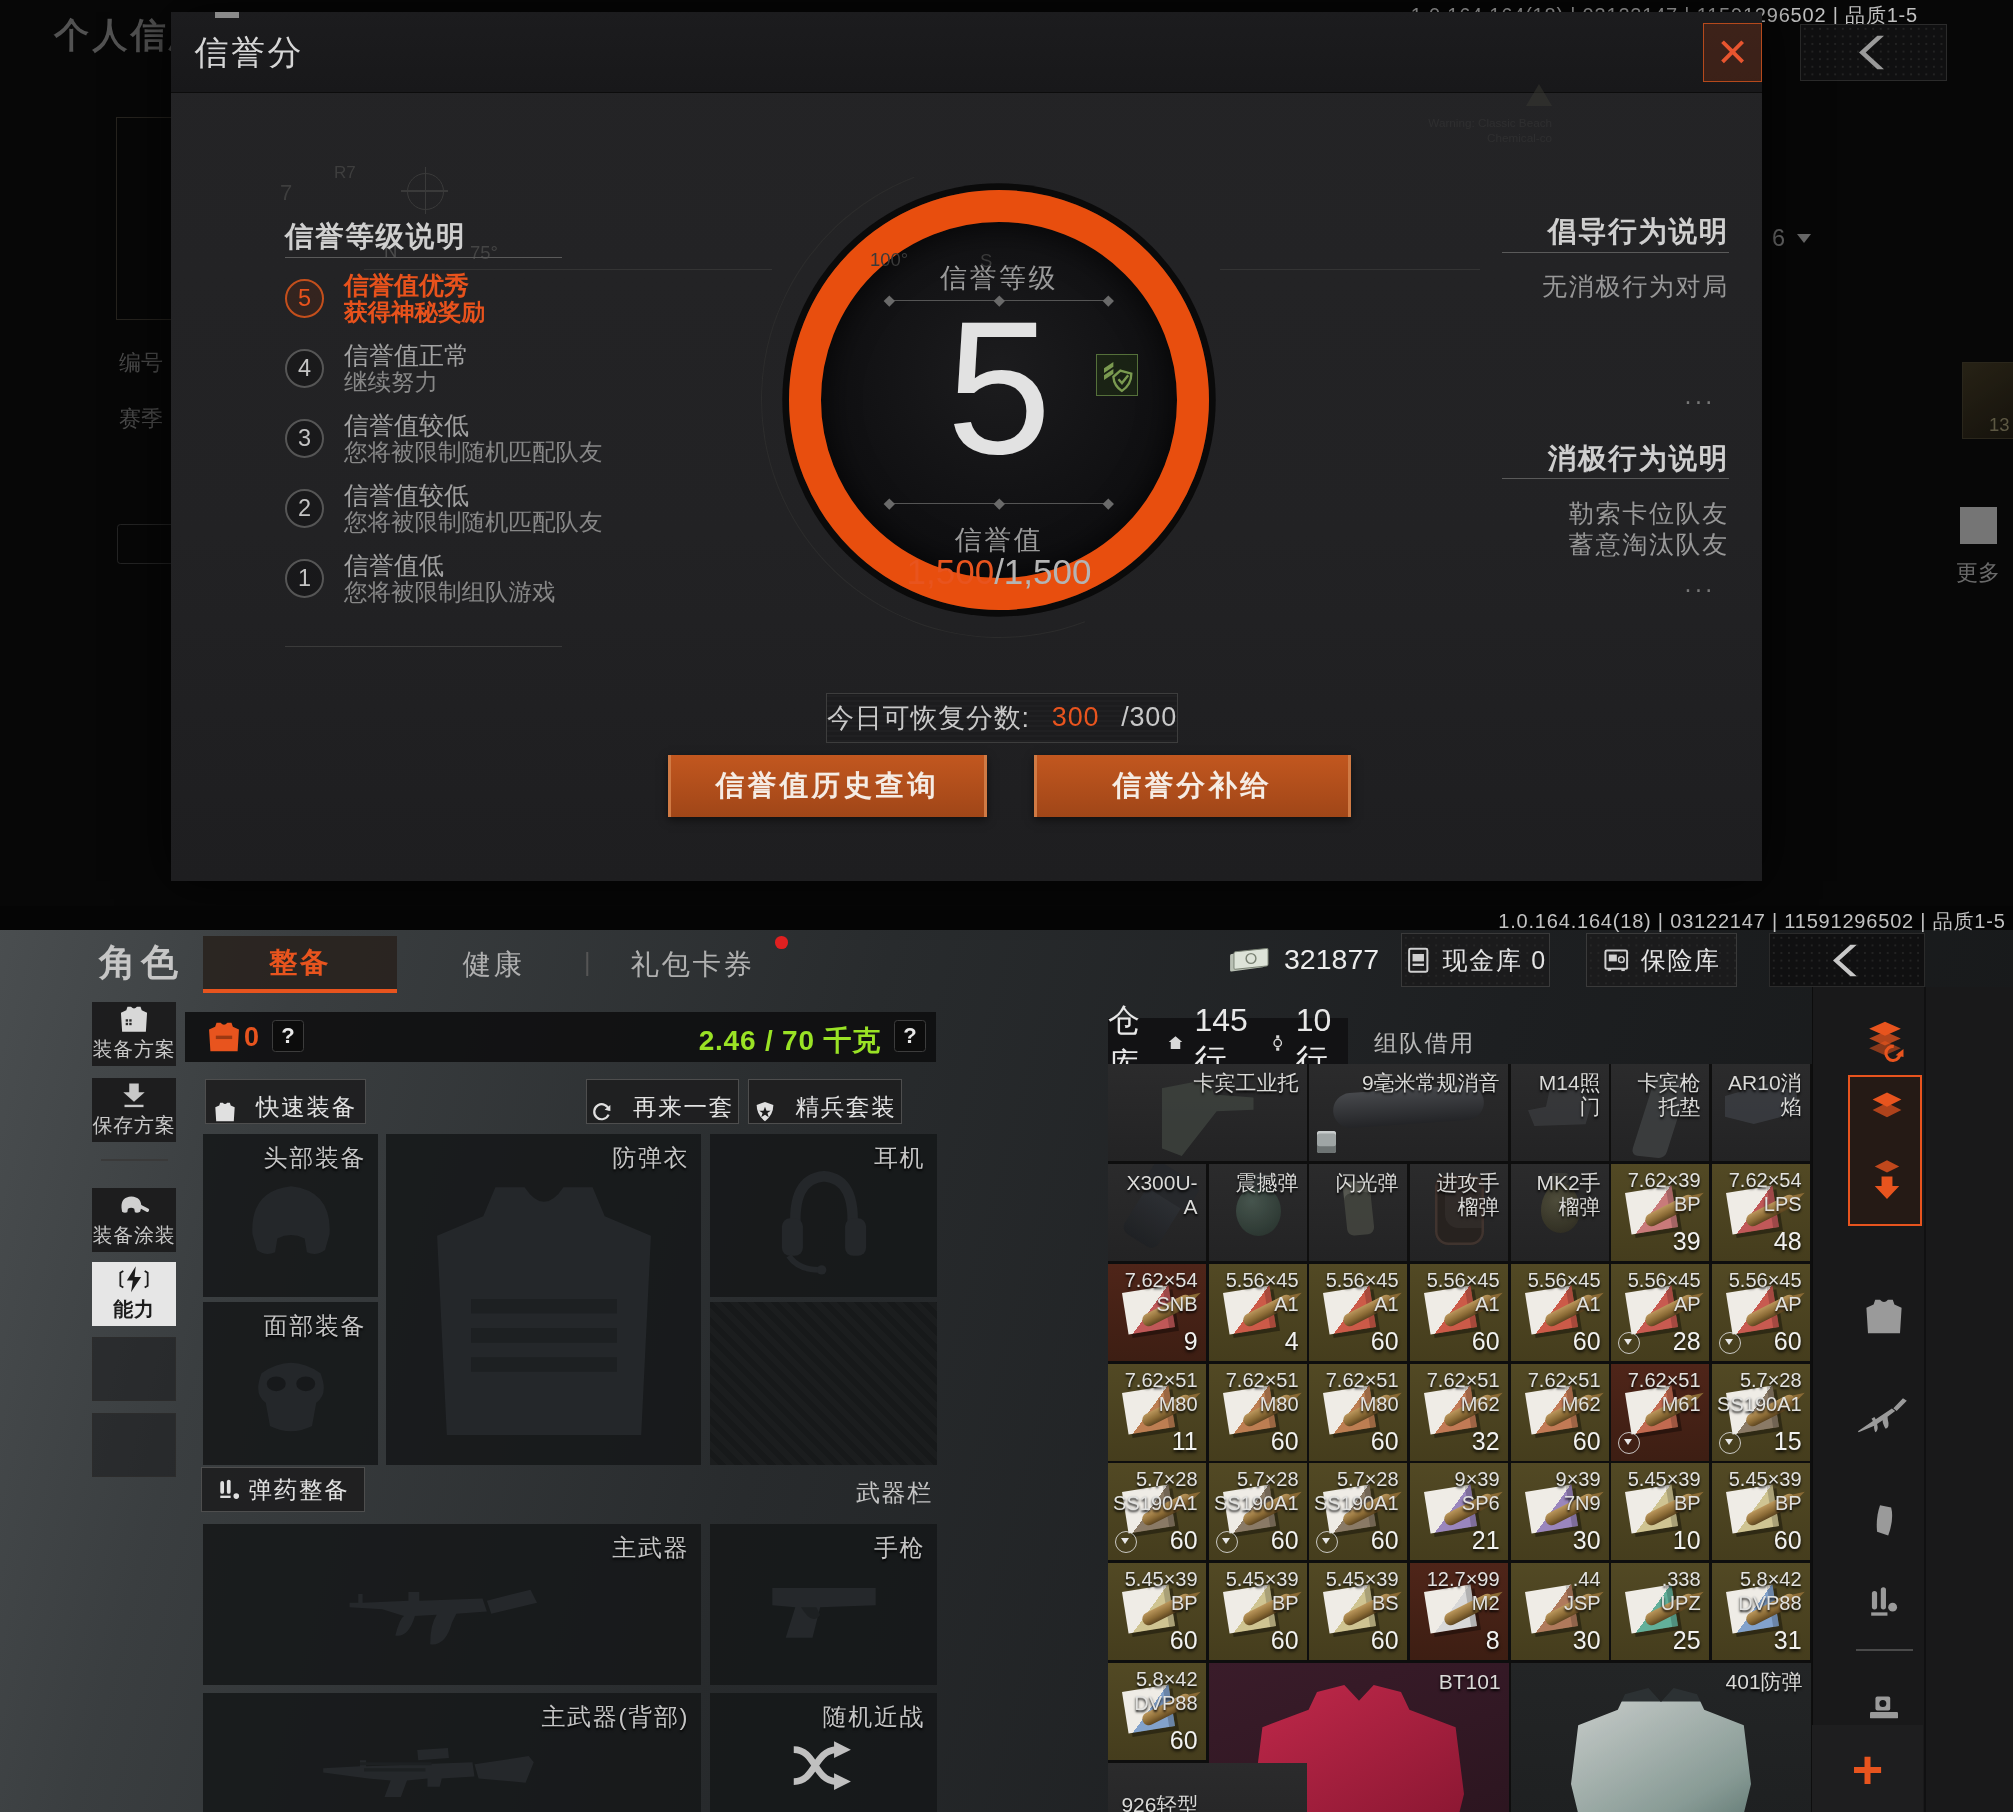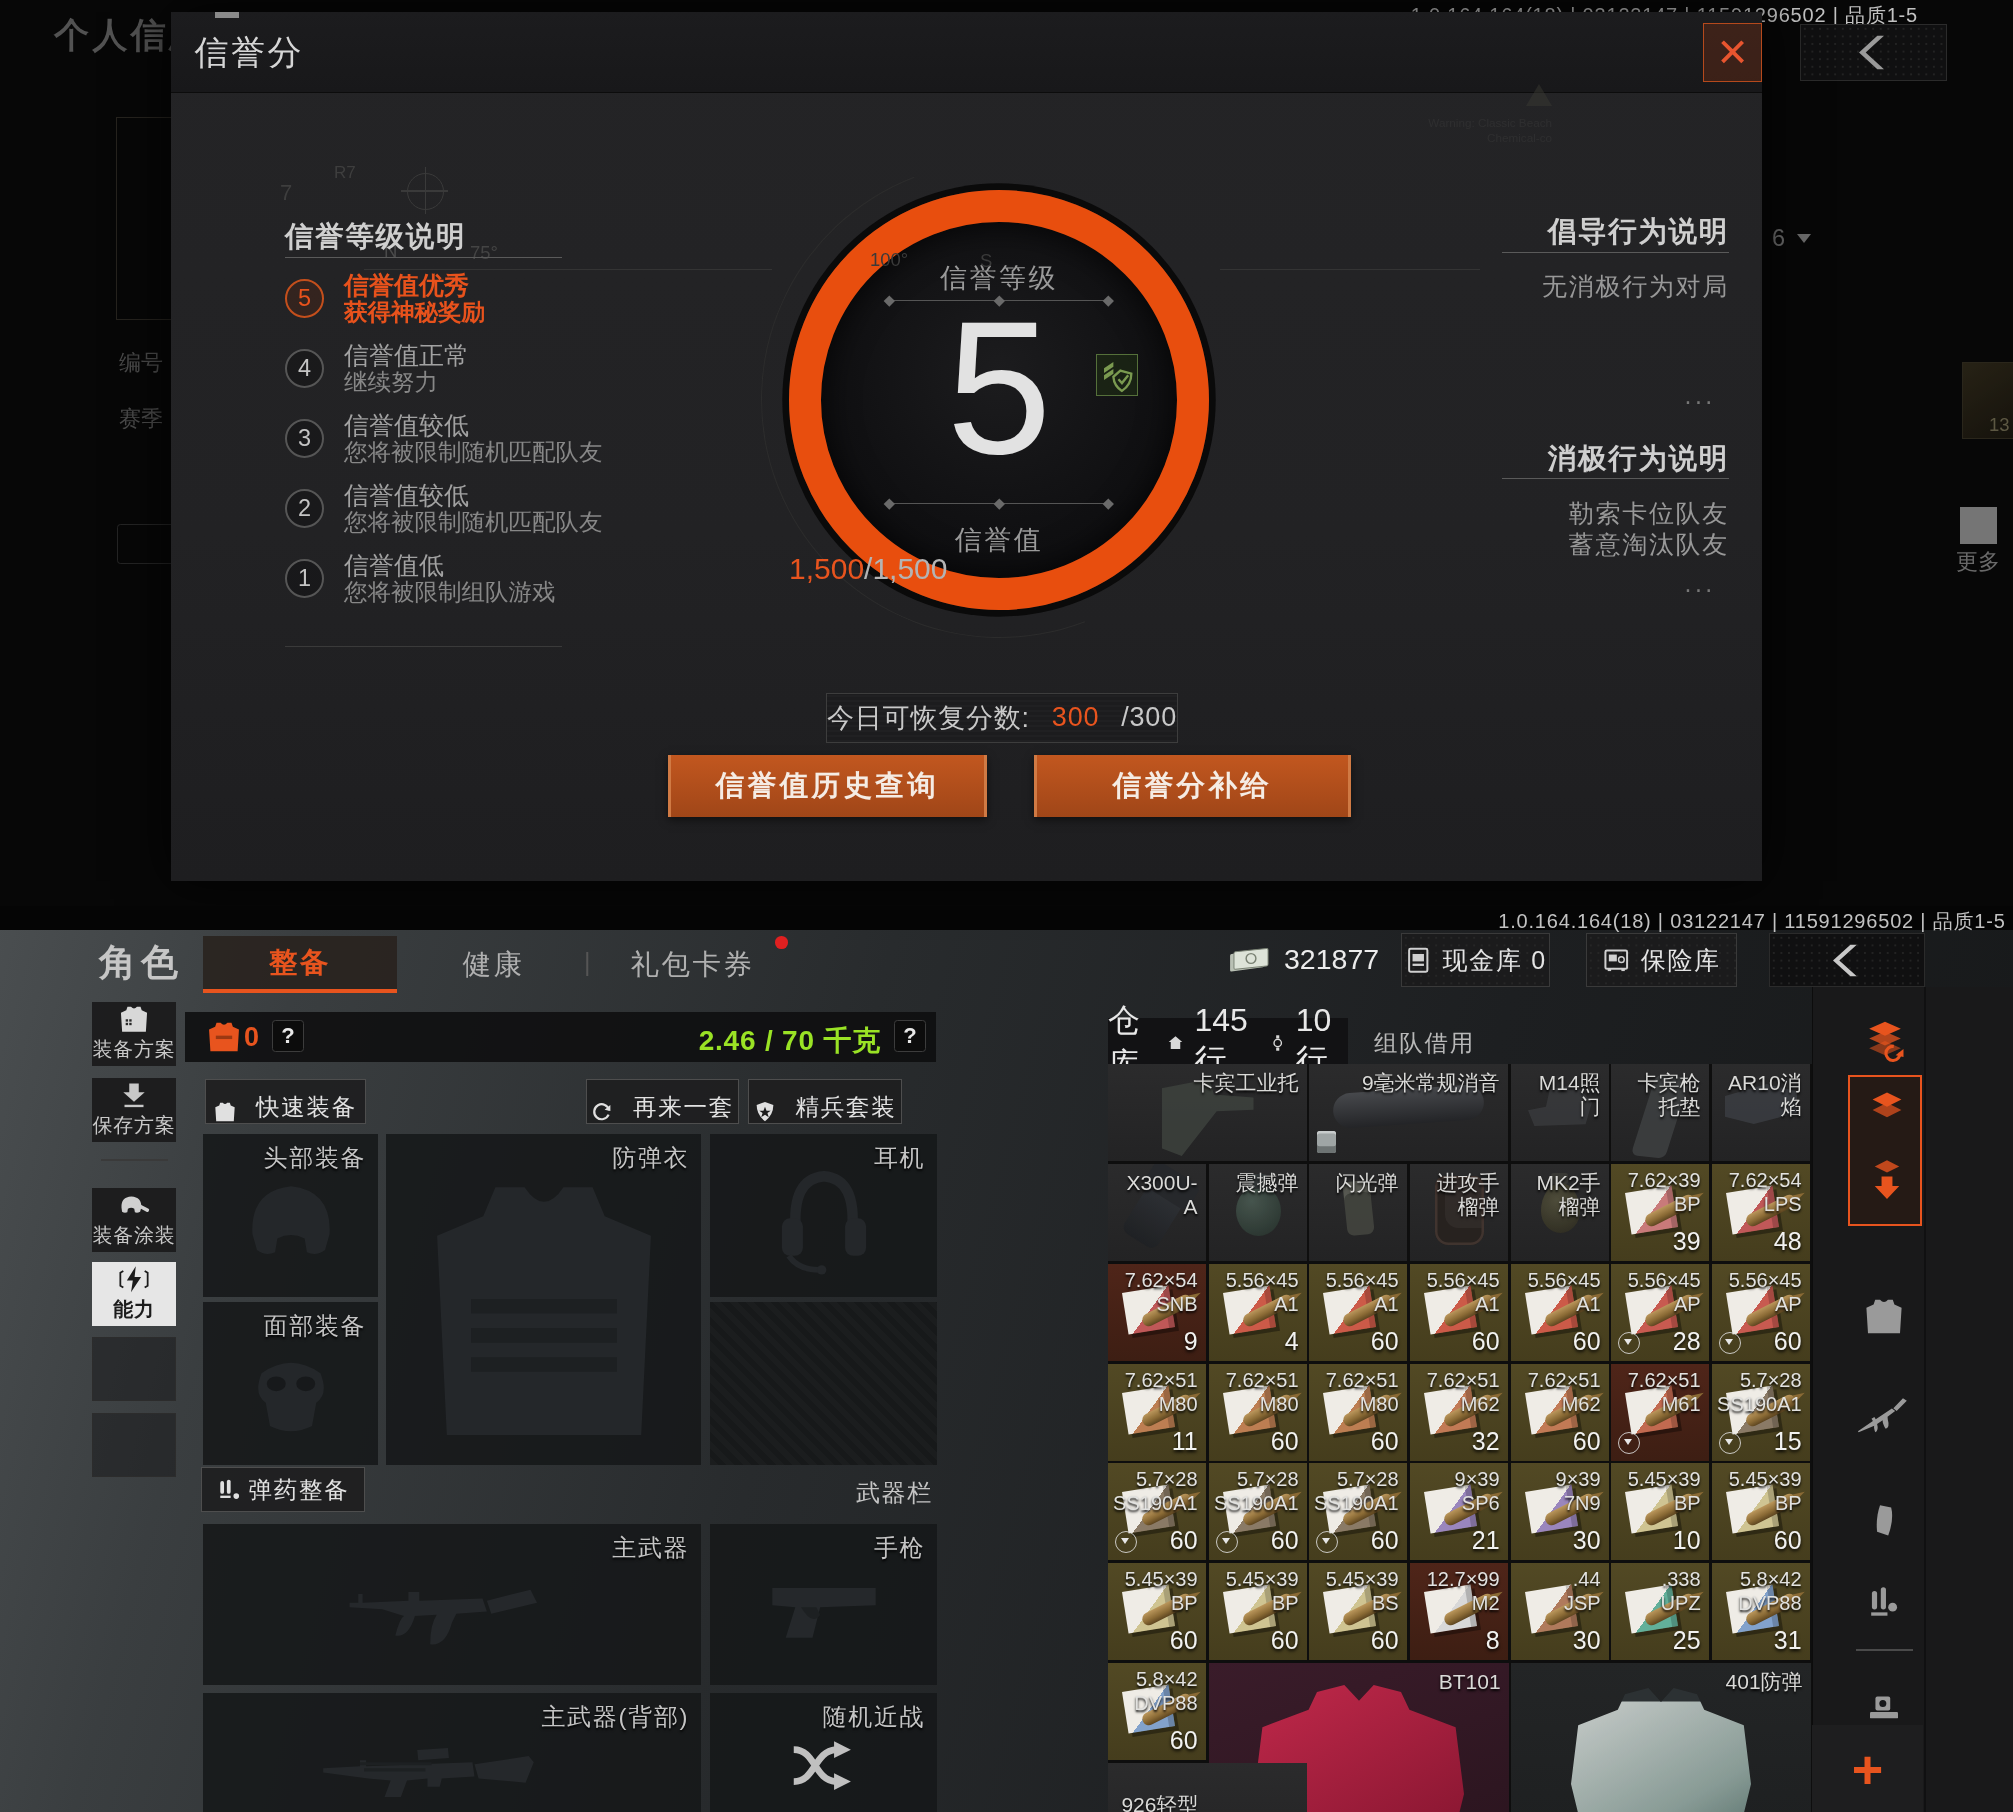--- a/index.html
+++ b/index.html
@@ -13,21 +13,21 @@
 .bg-poster{position:absolute;left:116px;top:117px;width:59px;height:203px;background:linear-gradient(160deg,#4a3category 0%,#453018 0%,#241812 70%,#140d0a 100%);border:0.8px solid #2e2a24;opacity:.8}
 .bg-label{position:absolute;left:119px;font-size:22px;color:#4a4a4a}
 .bg-iconbox{position:absolute;left:117px;top:524px;width:60px;height:40px;border:1.7px solid #303030;border-radius:3.4px;opacity:.7}
 .bg-drop{position:absolute;left:1772px;top:225px;font-size:23.5px;color:#6a6a6a;display:flex;align-items:center;gap:11.7px}
 .caret{width:0;height:0;border-left:7.6px solid transparent;border-right:7.6px solid transparent;border-top:9.2px solid #6a6a6a}
 .bg-crate{position:absolute;left:1962px;top:362px;width:52px;height:77px;background:linear-gradient(145deg,#352e1c,#1c180f);opacity:.7;border:0.8px solid #3a3424}
 .bg-crate span{position:absolute;right:3.4px;bottom:1.7px;font-size:18.5px;color:#817a5c}
 .bg-more{position:absolute;left:1943px;top:507px;width:70px;text-align:center;opacity:.75}
 .gridico{display:inline-block;width:37px;height:37px;background:conic-gradient(#9a9a9a 0 0);-webkit-mask:none;position:relative}
 .gridico i{position:absolute;width:16px;height:16px;background:#9a9a9a}
-.bg-more .t{display:block;font-size:22px;color:#8a8a8a;margin-top:0}
+.bg-more .t{display:block;font-size:22px;color:#8a8a8a;margin-top:11px}
 .backbtn{position:absolute;background:#101011;border:1.7px solid #2b2b2b;display:flex;align-items:center;justify-content:center;background-image:radial-gradient(#232323 1.3px,transparent 1.3px);background-size:7.6px 7.6px}
 
 #modal{position:absolute;left:171px;top:11.7px;width:1591px;height:869px;background:linear-gradient(180deg,#242426 0%,#222224 60%,#1e1e20 100%);box-shadow:0 0 50px rgba(0,0,0,.8)}
 #modal::before{content:"";position:absolute;left:0;top:0;right:0;height:1.7px;background:#4a4a4a}
 #modal::after{content:"";position:absolute;left:44px;top:0;width:23.5px;height:6.7px;background:#8a8a8a}
 .mhead{position:absolute;left:0;top:0;width:100%;height:81px;background:linear-gradient(180deg,#1c1c1e,#18181a);border-bottom:1.7px solid #0c0c0c}
 .mtitle{position:absolute;left:23.5px;top:0;line-height:81px;font-size:34px;color:#d6d6d6;letter-spacing:2.5px}
 .mclose{position:absolute;left:1532px;top:11.7px;width:59px;height:59px;background:rgba(150,55,18,.28);border:1.7px solid #b5491c;color:#e8552f;font-size:39px;font-weight:bold;display:flex;align-items:center;justify-content:center;cursor:pointer}
 .decor{position:absolute;color:#3e3e3e}
 .cline{position:absolute;height:0.8px;background:#343434}
@@ -51,21 +51,21 @@
 
 #gauge{position:absolute;left:618px;top:178px;width:420px;height:420px}
 .garc{position:absolute;left:-28.5px;top:-28.5px;width:477px;height:477px;border-radius:50%;border:0.8px solid #2c2c2c;border-top-color:transparent;border-right-color:transparent;transform:rotate(24deg)}
 .gring{position:absolute;inset:0;border-radius:50%;border:32px solid #e84e0e;background:radial-gradient(circle at 50% 42%,#1c1c1e 0%,#111113 55%,#0b0b0d 100%);box-shadow:0 0 0 6.7px #0a0a0a,inset 0 0 34px rgba(0,0,0,.8)}
 .glabel{position:absolute;left:0;width:100%;text-align:center;color:#9a9a9a;letter-spacing:2.5px}
 .trow{position:absolute;left:50%;transform:translateX(-50%);width:227px;display:flex;align-items:center}
 .trow .d{width:7.6px;height:7.6px;background:#6a6a6a;transform:rotate(45deg);flex:none}
 .trow .tl{flex:1;height:0.8px;background:#555}
 .g5{position:absolute;left:0;top:99px;width:100%;text-align:center;font-size:189px;line-height:197px;color:#e2e2e2;font-weight:400}
 .gbadge{position:absolute;left:307px;top:164px;width:42px;height:42px;background:rgba(30,45,20,.6);border:1.7px solid #55703a}
-.gscore{position:absolute;left:0;top:362px;width:100%;text-align:left;font-size:30px}
+.gscore{position:absolute;left:0;top:362px;width:100%;text-align:center;font-size:35px}
 .gscore .cur{color:#e8541e}
 .gscore .max{color:#b4b4b4}
 .gfaint{position:absolute;font-size:18.5px;color:#3a3a3a}
 .recover{position:absolute;left:655px;top:681px;width:352px;height:50px;background:#1c1c1e;border:0.8px solid #3d3d3d;display:flex;align-items:center;justify-content:space-between;font-size:27px;color:#c8c8c8;letter-spacing:0.8px;background-image:repeating-linear-gradient(0deg,rgba(255,255,255,.02) 0 1.7px,transparent 1.7px 5px)}
 .recover .cur{color:#e8541e}
 .obtn{position:absolute;height:62px;background:linear-gradient(180deg,#c2571f,#a04618);border-left:3.4px solid #d07a44;border-right:3.4px solid #d07a44;display:flex;align-items:center;justify-content:center;font-size:28.5px;font-weight:bold;color:#f5ece4;letter-spacing:3.4px;cursor:pointer;box-shadow:0 3.4px 8.4px rgba(0,0,0,.5)}
 #rightcol{position:absolute;left:1138px;top:201px;width:420px;height:386px}
 .rc-item{position:absolute;right:0;font-size:25px;color:#989898;letter-spacing:1.7px}
 .rc-dots{position:absolute;right:13.4px;font-size:25px;color:#777;letter-spacing:3.4px}
 

